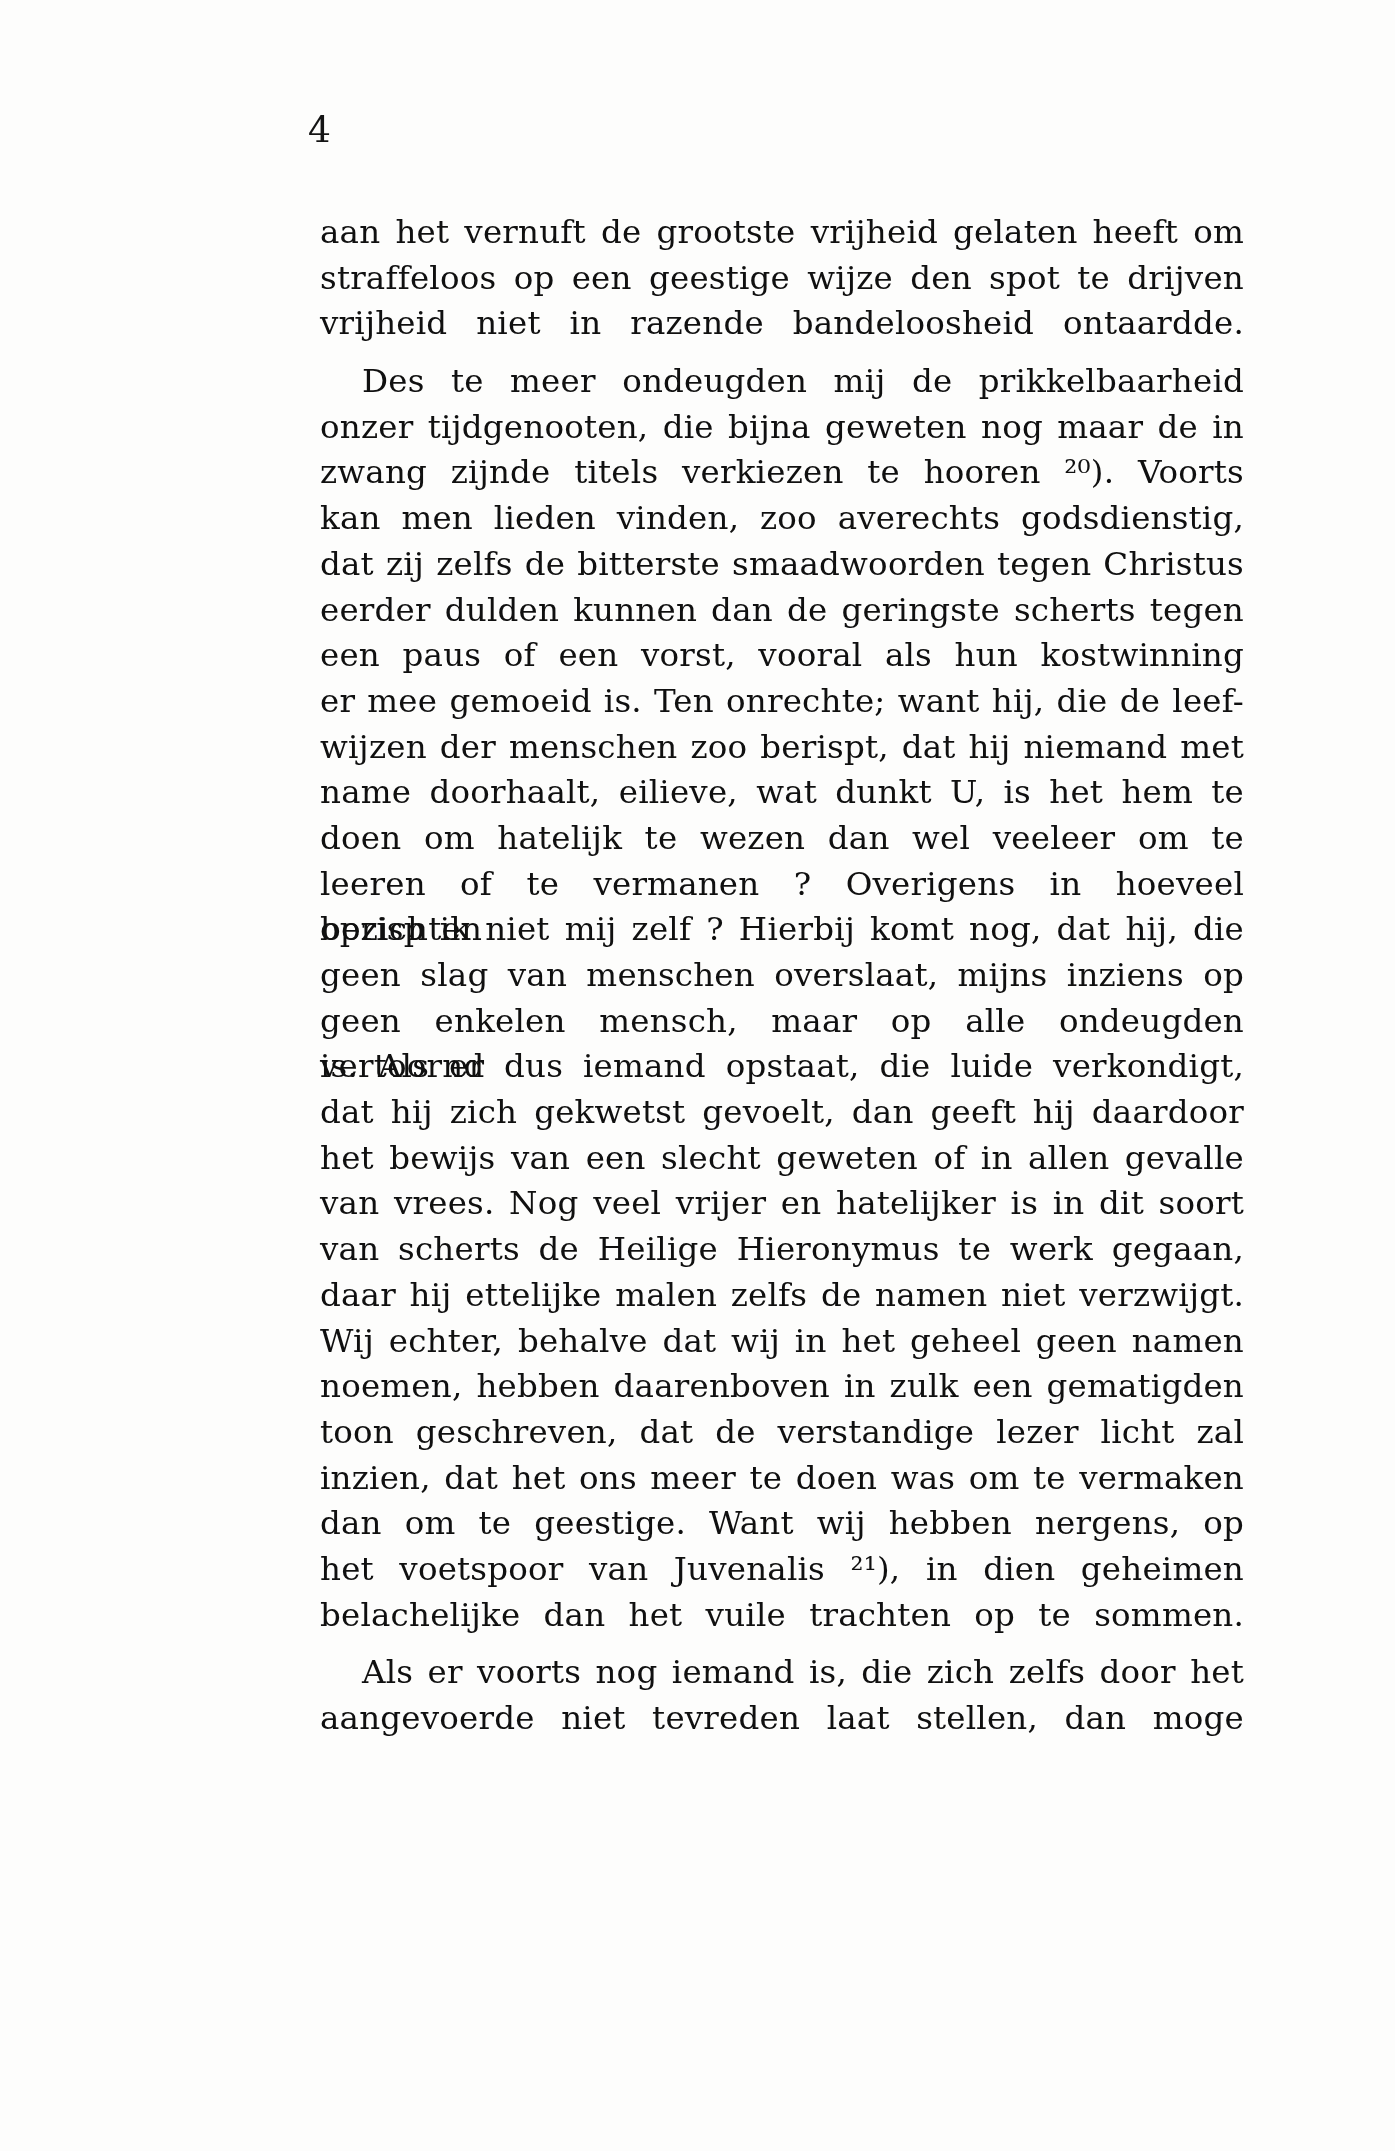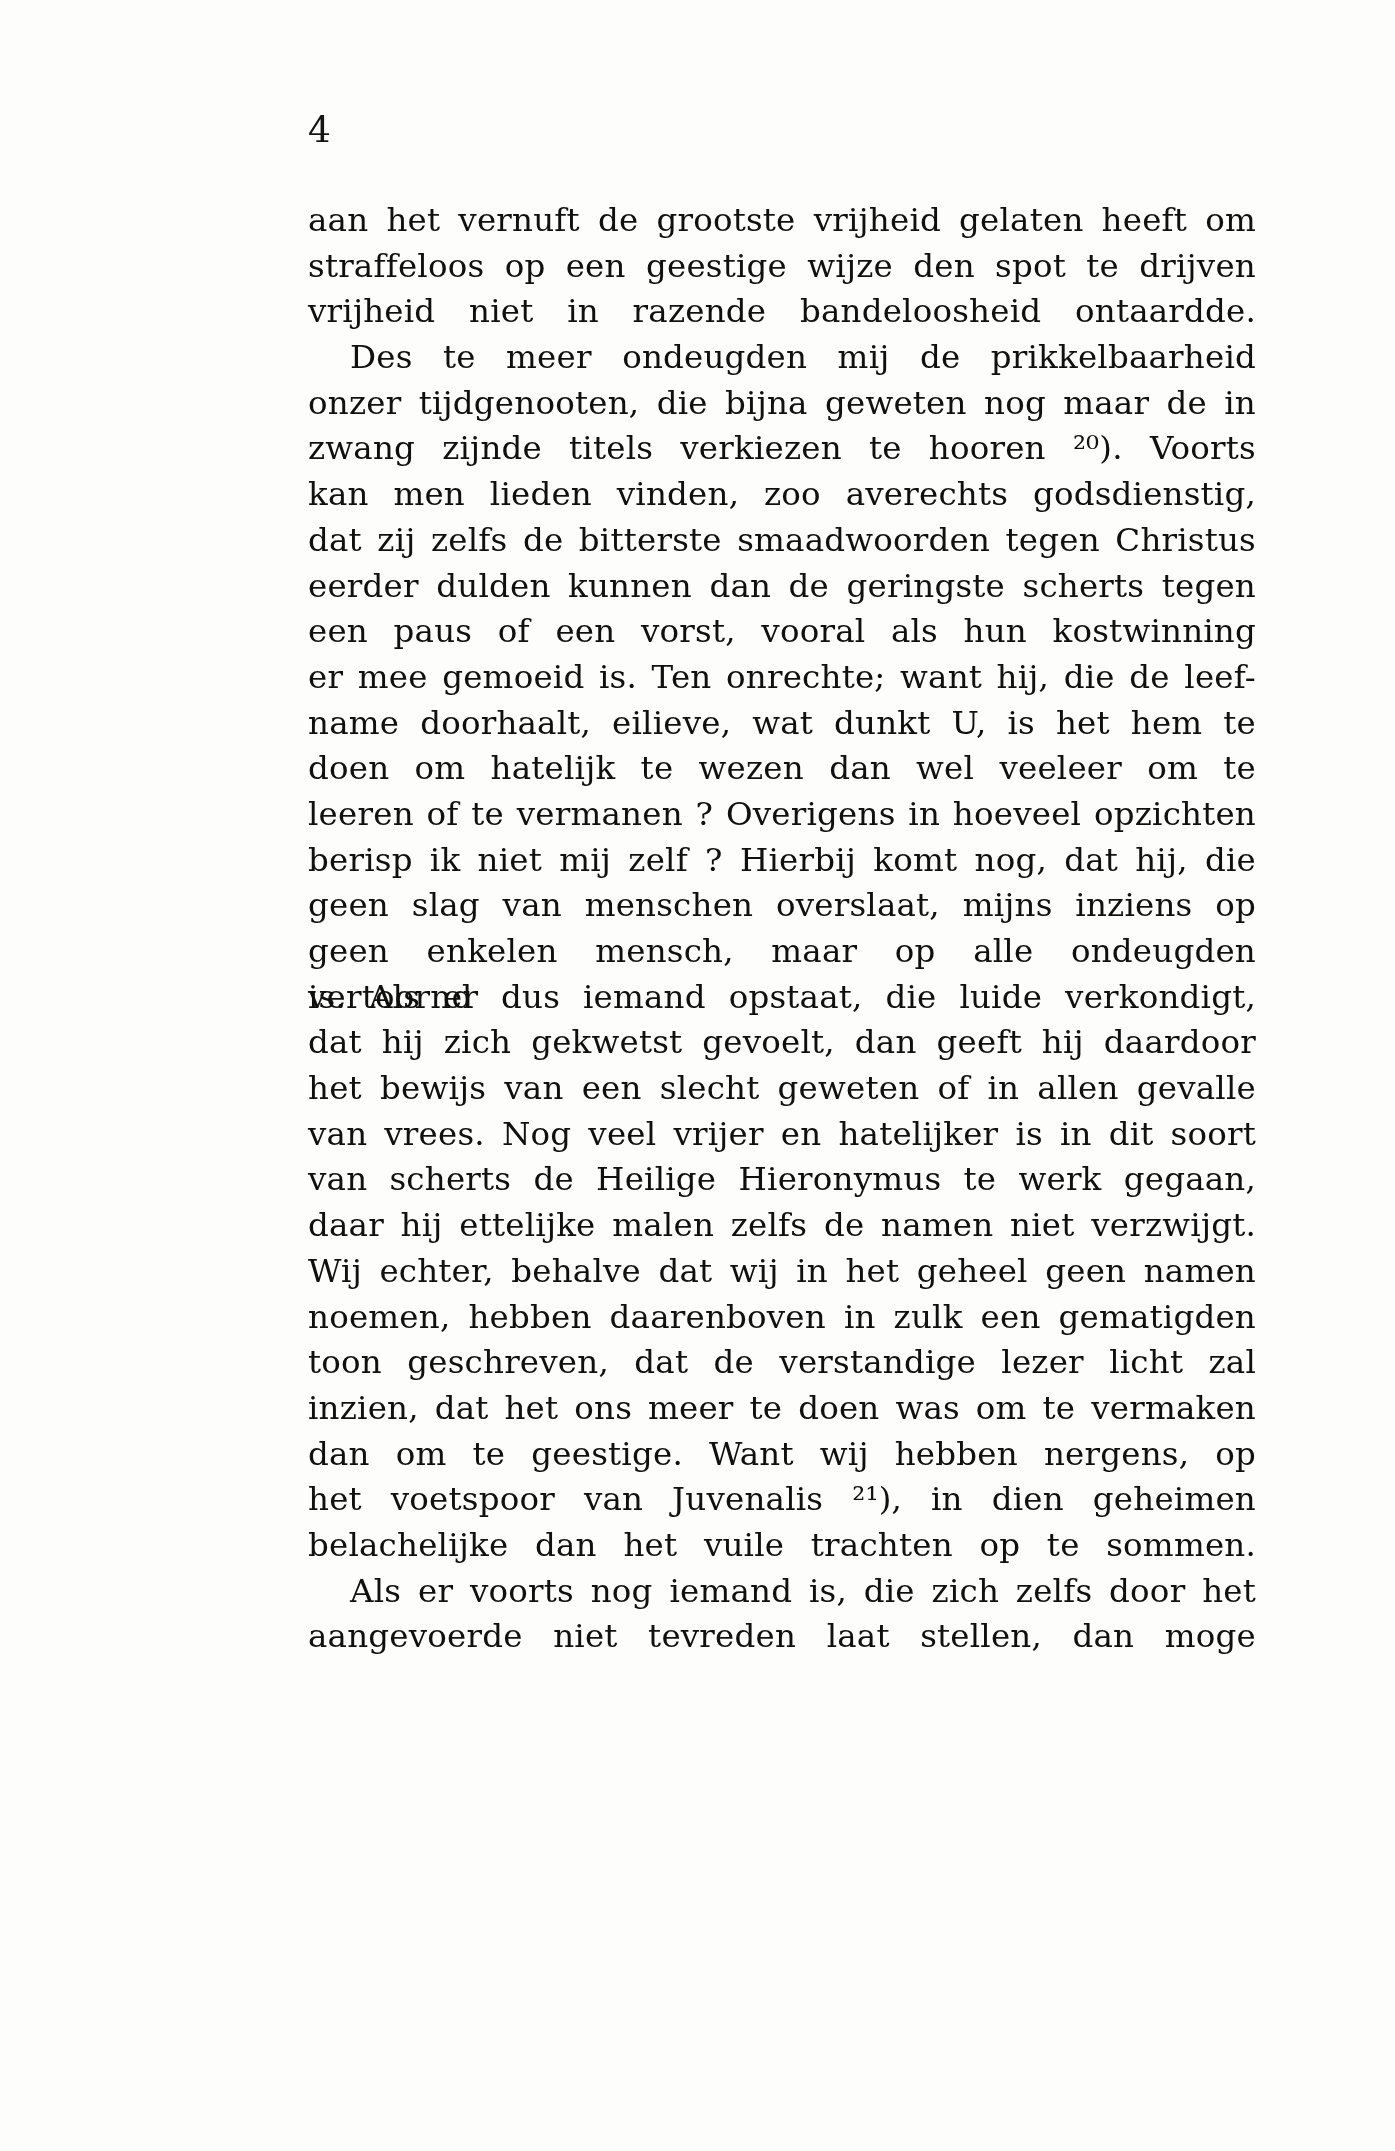--- a/index.html
+++ b/index.html
@@ -27,21 +27,21 @@
   .text-block {
     position: absolute;
     left: 308px;
     top: 198px;
     width: 948px;
     font-size: 32.5px;
     line-height: 45.7px;
     letter-spacing: 0.2px;
   }
   .paragraph {
-    margin: 0;
+    margin: 12px;
     padding: 0;
   }
   .line {
     text-align: justify;
     text-align-last: justify;
     white-space: normal;
     height: 45.7px;
     overflow: visible;
   }
   .line.indent {
@@ -61,20 +61,21 @@
       </div>
       <div class="paragraph">
         <div class="line indent">Des te meer ondeugden mij de prikkelbaarheid</div>
         <div class="line">onzer tijdgenooten, die bijna geweten nog maar de in</div>
         <div class="line">zwang zijnde titels verkiezen te hooren ²⁰). Voorts</div>
         <div class="line">kan men lieden vinden, zoo averechts godsdienstig,</div>
         <div class="line">dat zij zelfs de bitterste smaadwoorden tegen Christus</div>
         <div class="line">eerder dulden kunnen dan de geringste scherts tegen</div>
         <div class="line">een paus of een vorst, vooral als hun kostwinning</div>
         <div class="line">er mee gemoeid is. Ten onrechte; want hij, die de leef-</div>
+        <div class="line">wijzen der menschen zoo berispt, dat hij niemand met</div>
         <div class="line">name doorhaalt, eilieve, wat dunkt U, is het hem te</div>
         <div class="line">doen om hatelijk te wezen dan wel veeleer om te</div>
         <div class="line">leeren of te vermanen ? Overigens in hoeveel opzichten</div>
         <div class="line">berisp ik niet mij zelf ? Hierbij komt nog, dat hij, die</div>
         <div class="line">geen slag van menschen overslaat, mijns inziens op</div>
         <div class="line">geen enkelen mensch, maar op alle ondeugden vertoornd</div>
         <div class="line">is. Als er dus iemand opstaat, die luide verkondigt,</div>
         <div class="line">dat hij zich gekwetst gevoelt, dan geeft hij daardoor</div>
         <div class="line">het bewijs van een slecht geweten of in allen gevalle</div>
         <div class="line">van vrees. Nog veel vrijer en hatelijker is in dit soort</div>

